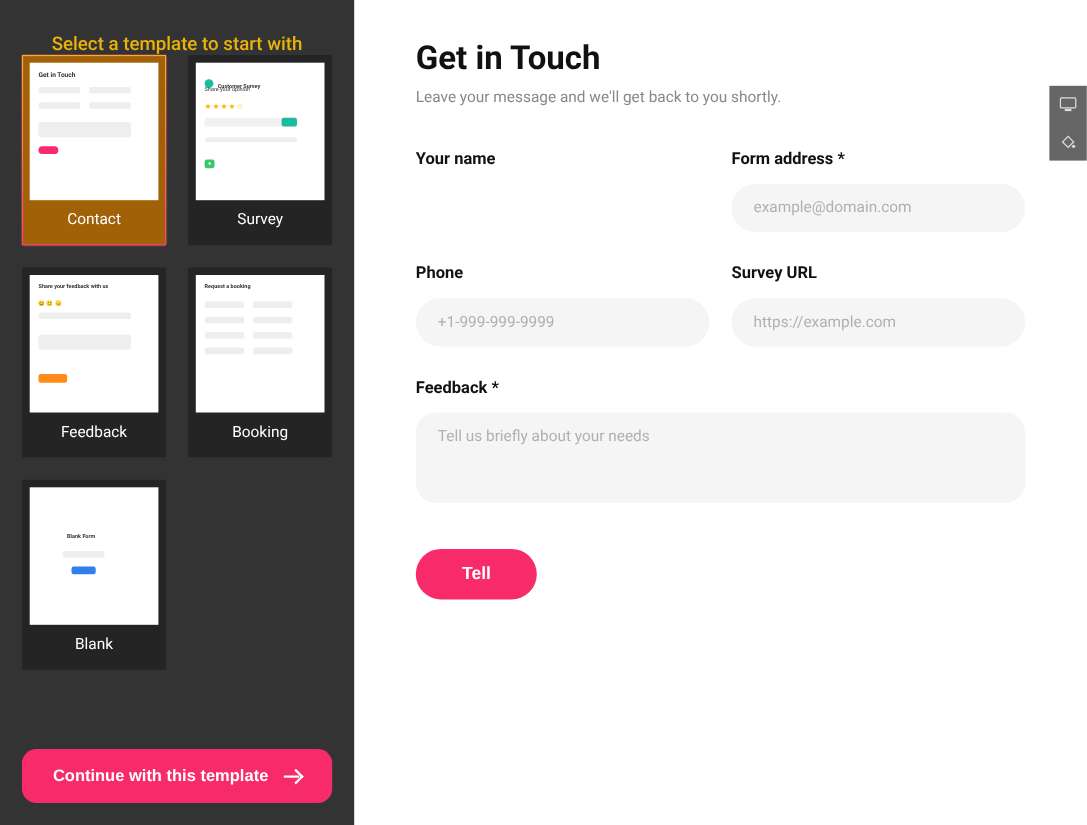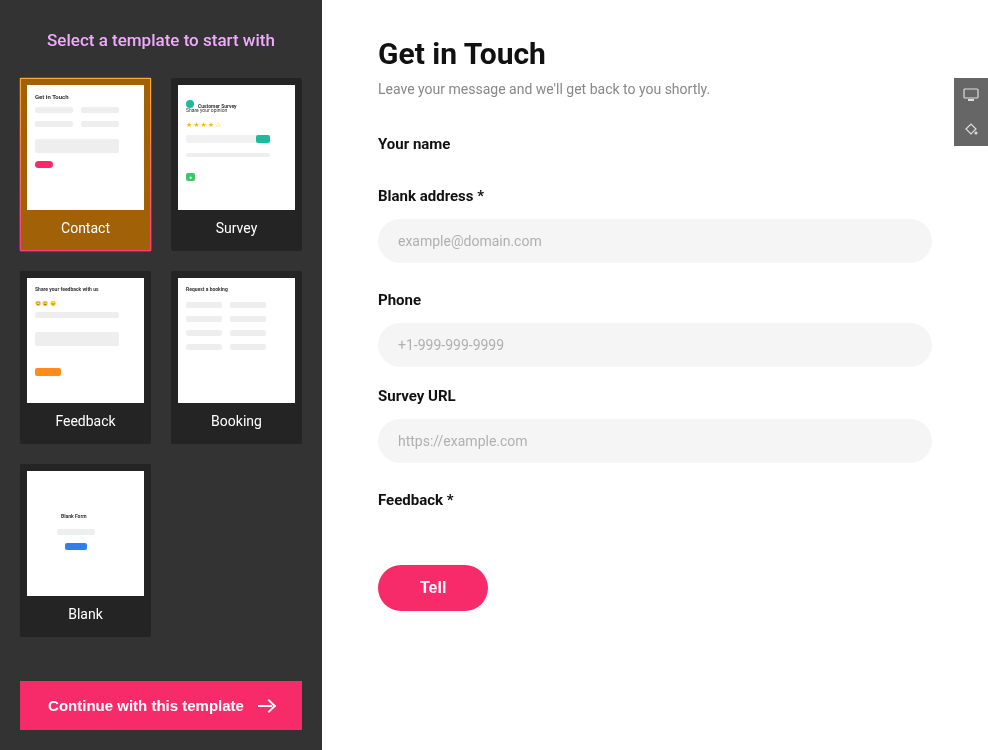--- a/index.html
+++ b/index.html
@@ -12,25 +12,24 @@
     overflow: hidden;
   }
   .sidebar {
     width: 322px;
     background: #333333;
     display: flex;
     flex-direction: column;
     padding: 30px 20px 20px 20px;
   }
   .sidebar-title {
-    color: #f0abfc;
+    color: #eab308;
     font-size: 17px;
     font-weight: 500;
     text-align: center;
-    margin-bottom: 28px;
   }
   .tpl-grid {
     display: grid;
     grid-template-columns: 1fr 1fr;
     gap: 20px;
     flex: 0 0 auto;
   }
   .tpl-card {
     background: #242424;
     border-radius: 2px;
@@ -61,21 +60,21 @@
   }
   .sidebar-spacer { flex: 1; }
   .continue-btn {
     background: #f72b6a;
     color: #fff;
     border: none;
     width: 100%;
     padding: 16px 0;
     font-size: 15px;
     font-weight: 600;
-    border-radius: 0;
+    border-radius: 13px;
     cursor: pointer;
     display: flex;
     align-items: center;
     justify-content: center;
     gap: 14px;
   }
   .arrow-icon {
     width: 16px; height: 12px; position: relative;
   }
   .arrow-icon::before {
@@ -98,21 +97,20 @@
   }
   .subtitle {
     color: #888;
     font-size: 14px;
     margin-bottom: 38px;
   }
   .form-row {
     display: flex;
     gap: 20px;
     margin-bottom: 28px;
-    flex-direction: column;
   }
   .form-group { flex: 1; display: flex; flex-direction: column; }
   .form-label {
     font-weight: 700;
     font-size: 15px;
     color: #111;
     margin-bottom: 14px;
   }
   .form-input, .form-textarea {
     background: #f5f5f5;
@@ -254,39 +252,40 @@
 
 <div class="main">
   <h1>Get in Touch</h1>
   <div class="subtitle">Leave your message and we'll get back to you shortly.</div>
 
   <div class="form-row">
     <div class="form-group">
       <label class="form-label">Your name</label>
     </div>
     <div class="form-group">
-      <label class="form-label">Blank address *</label>
+      <label class="form-label">Form address *</label>
       <input class="form-input" placeholder="example@domain.com" style="">
     </div>
   </div>
 
   <div class="form-row">
     <div class="form-group">
       <label class="form-label">Phone</label>
       <input class="form-input" placeholder="+1-999-999-9999" style="">
     </div>
     <div class="form-group">
       <label class="form-label">Survey URL</label>
       <input class="form-input" placeholder="https://example.com" style="">
     </div>
   </div>
 
   <div class="form-row">
     <div class="form-group" style="flex:1">
       <label class="form-label">Feedback *</label>
+      <textarea class="form-textarea" placeholder="Tell us briefly about your needs" style=""></textarea>
     </div>
   </div>
 
   <button class="send-btn">Tell</button>
 </div>
 
 <div class="right-rail">
   <div class="rail-btn">
     <svg width="16" height="14" viewBox="0 0 16 14" fill="none">
         <rect x="1" y="1" width="14" height="9" rx="1" stroke="#ddd" stroke-width="1.2"></rect>

